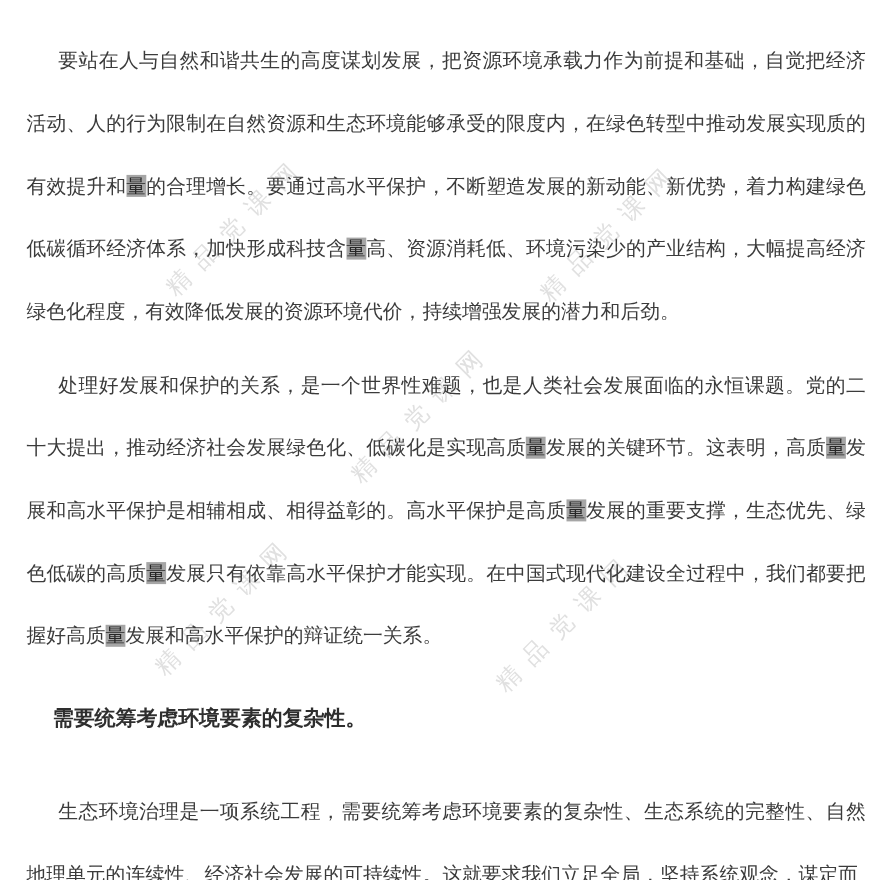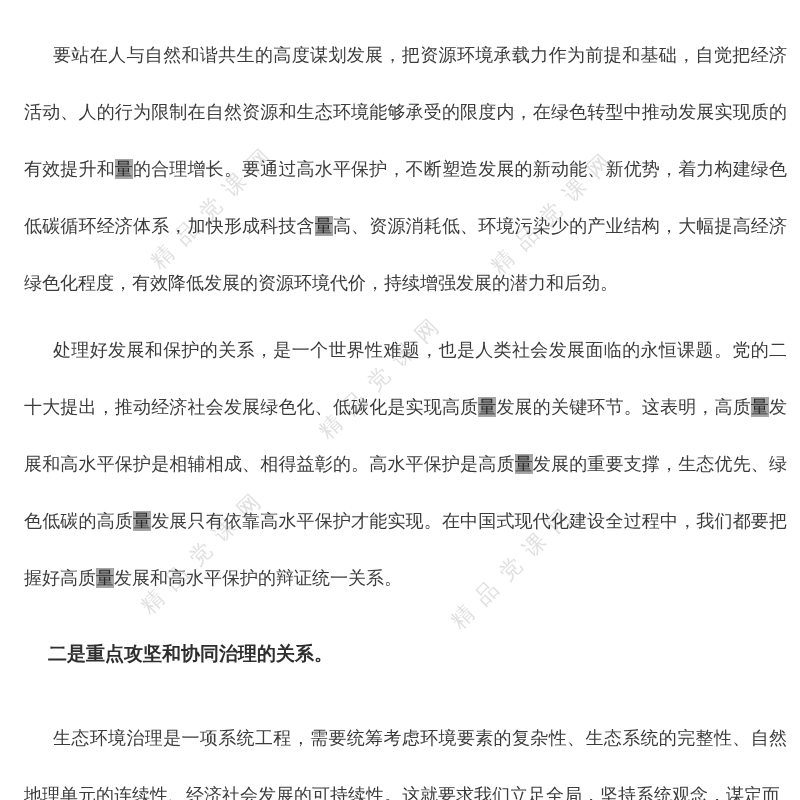--- a/index.html
+++ b/index.html
@@ -65,16 +65,16 @@
   <div class="watermark-layer">
       <div class="wm" style="left: 215px; top: 205px; color: rgb(224, 224, 224);">精品党课网</div>
       <div class="wm" style="left: 555px; top: 210px; color: rgb(224, 224, 224);">精品党课网</div>
       <div class="wm" style="left: 383px; top: 375px; color: rgb(224, 224, 224);">精品党课网</div>
       <div class="wm" style="left: 205px; top: 550px; color: rgb(224, 224, 224);">精品党课网</div>
       <div class="wm" style="left: 515px; top: 565px; color: rgb(224, 224, 224);">精品党课网</div>
     </div>
   <div class="content">
     <p class="para p2">要站在人与自然和谐共生的高度谋划发展，把资源环境承载力作为前提和基础，自觉把经济活动、人的行为限制在自然资源和生态环境能够承受的限度内，在绿色转型中推动发展实现质的有效提升和<span class="hl">量</span>的合理增长。要通过高水平保护，不断塑造发展的新动能、新优势，着力构建绿色低碳循环经济体系，加快形成科技含<span class="hl">量</span>高、资源消耗低、环境污染少的产业结构，大幅提高经济绿色化程度，有效降低发展的资源环境代价，持续增强发展的潜力和后劲。</p>
     <p class="para p1">处理好发展和保护的关系，是一个世界性难题，也是人类社会发展面临的永恒课题。党的二十大提出，推动经济社会发展绿色化、低碳化是实现高质<span class="hl">量</span>发展的关键环节。这表明，高质<span class="hl">量</span>发展和高水平保护是相辅相成、相得益彰的。高水平保护是高质<span class="hl">量</span>发展的重要支撑，生态优先、绿色低碳的高质<span class="hl">量</span>发展只有依靠高水平保护才能实现。在中国式现代化建设全过程中，我们都要把握好高质<span class="hl">量</span>发展和高水平保护的辩证统一关系。</p>
-    <p class="heading">二是重点攻坚和协同治理的关系。</p>
+    <p class="heading">需要统筹考虑环境要素的复杂性。</p>
     <p class="para p3">生态环境治理是一项系统工程，需要统筹考虑环境要素的复杂性、生态系统的完整性、自然地理单元的连续性、经济社会发展的可持续性。这就要求我们立足全局，坚持系统观念，谋定而</p>
   </div>
 </div>
 
 </body></html>

